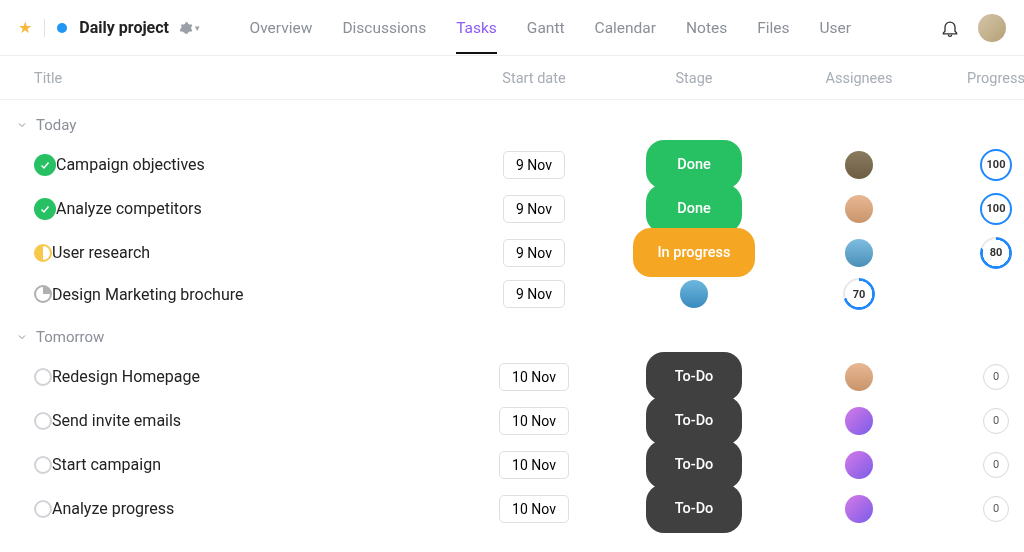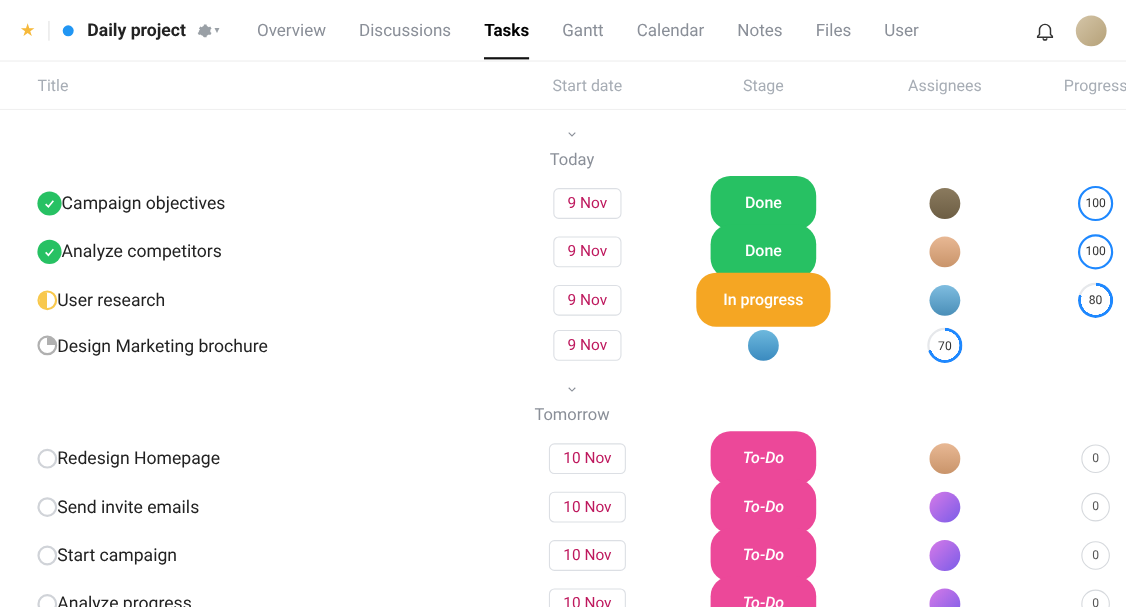--- a/index.html
+++ b/index.html
@@ -18,76 +18,75 @@
     padding: 0 18px;
     border-bottom: 1px solid #eee;
     gap: 10px;
   }
   .star { color: #f6b93b; font-size: 16px; cursor: pointer; }
   .vbar { width:1px; height:18px; background:#e2e2e2; margin:0 2px; }
   .dot { width:10px; height:10px; border-radius:50%; background:#2196f3; display:inline-block; }
   .proj-name { font-weight: 700; font-size: 16px; margin-left:2px; }
   .gear { color:#9aa0a6; font-size:14px; cursor:pointer; display:flex; align-items:center; gap:2px; }
   .gear svg { width:14px; height:14px; fill:#9aa0a6; }
-  .nav { display:flex; gap:30px; margin-left:24px; }
+  .nav { display:flex; gap:30px; margin-left:40px; }
   .nav-item { color:#8a8f98; font-size:15.5px; cursor:pointer; padding:16px 0; position:relative; }
-  .nav-item.active { color:#000000; font-weight:700; }
+  .nav-item.active { color:#8b5cf6; font-weight:400; }
   .nav-item.active::after { content:""; position:absolute; left:0; right:0; bottom:-1px; height:2px; background:#111; }
   .header-right { margin-left:auto; display:flex; align-items:center; gap:18px; }
   .bell { width:20px; height:20px; stroke:#333; fill:none; stroke-width:1.6; cursor:pointer; }
   .avatar-top { width:28px; height:28px; border-radius:50%; background:linear-gradient(135deg,#d4c5a8,#b5a178); cursor:pointer; }
   .col-headers {
     display:grid;
     grid-template-columns: 430px 140px 180px 150px 124px;
     padding: 14px 0 12px 34px;
     color:#a7adb5; font-size:14.5px;
     border-bottom:1px solid #f0f0f0;
   }
   .col-headers div:nth-child(2),
   .col-headers div:nth-child(3),
   .col-headers div:nth-child(4),
   .col-headers div:nth-child(5){ text-align:center; }
   .content { padding-top:4px; }
   .group-header {
     display:flex; align-items:center; gap:8px;
     color:#8a8f98; font-size:15px;
     padding:12px 0 6px 16px;
-    flex-direction:column;
   }
   .chev { width:12px; height:12px; stroke:#8a8f98; stroke-width:2; fill:none; cursor:pointer; }
   .row {
     display:grid;
     grid-template-columns: 430px 140px 180px 150px 124px;
     align-items:center;
     height:44px;
     padding-left:34px;
   }
   .title-cell { display:flex; align-items:center; }
   .status-circle { width:22px; height:22px; border-radius:50%; display:flex; align-items:center; justify-content:center; cursor:pointer; flex-shrink:0; }
   .status-done { background:#27c163; }
   .status-done svg { width:12px; height:12px; stroke:#fff; stroke-width:3; fill:none; }
   .status-half { background: linear-gradient(90deg,#f8c84c 50%, #fff 50%); border:2px solid #f8c84c; width:18px; height:18px; }
   .status-quarter { border:2px solid #b0b0b0; width:18px; height:18px; background: conic-gradient(#b0b0b0 0deg 90deg, #fff 90deg 360deg); }
   .status-empty { border:2px solid #d0d3d8; width:18px; height:18px; background:#fff; }
   .task-title { font-size:16px; color:#222; cursor:pointer; }
   .date-cell { display:flex; justify-content:center; }
-  .date-chip { border:1px solid #dcdfe4; border-radius:5px; padding:5px 12px; font-size:14px; color:#be185d; cursor:pointer; background:#fff; }
+  .date-chip { border:1px solid #dcdfe4; border-radius:5px; padding:5px 12px; font-size:14px; color:#000000; cursor:pointer; background:#fff; }
   .stage-cell { display:flex; justify-content:center; }
   .stage-pill { color:#fff; border-radius:18px; padding:16px 24px; font-size:14.5px; font-weight:500; min-width:96px; text-align:center; cursor:pointer; }
   .stage-done { background:#27c163; }
   .stage-progress { background:#f5a623; }
   .stage-hold { background:#8a8f98; }
-  .stage-todo { background:#ec4899;font-style:italic; }
+  .stage-todo { background:#404040; }
   .assign-cell { display:flex; justify-content:center; }
   .assignee { width:28px; height:28px; border-radius:50%; cursor:pointer; display:flex; align-items:center; justify-content:center; font-size:14px; }
   .progress-cell { display:flex; justify-content:center; }
   .progress-ring { width:32px; height:32px; position:relative; cursor:pointer; }
   .progress-ring .ring-bg { position:absolute; inset:0; border-radius:50%; border:2px solid #e6e8eb; }
   .progress-ring .ring-val { position:absolute; inset:0; border-radius:50%; }
-  .progress-ring .ring-txt { position:absolute; inset:0; display:flex; align-items:center; justify-content:center; font-size:11px; font-weight:400; color:#333; }
+  .progress-ring .ring-txt { position:absolute; inset:0; display:flex; align-items:center; justify-content:center; font-size:11px; font-weight:700; color:#333; }
   .ring-100 { border:2px solid #1e88ff; }
   .ring-80 { background: conic-gradient(#1e88ff 0deg 288deg, transparent 288deg 360deg); -webkit-mask: radial-gradient(circle, transparent 58%, #000 59%); mask: radial-gradient(circle, transparent 58%, #000 59%); }
   .ring-70 { background: conic-gradient(#1e88ff 0deg 252deg, transparent 252deg 360deg); -webkit-mask: radial-gradient(circle, transparent 58%, #000 59%); mask: radial-gradient(circle, transparent 58%, #000 59%); }
   .progress-zero { width:26px; height:26px; border-radius:50%; border:1.5px solid #d6d9dd; display:flex; align-items:center; justify-content:center; font-size:11px; color:#555; cursor:pointer; }
   .a1 { background:linear-gradient(180deg,#8a7a5e,#6d5e44); }
   .a2 { background:linear-gradient(180deg,#e8b894,#c9946a); }
   .a3 { background:linear-gradient(180deg,#7fbde0,#4a8fb8); }
   .a4 { background:linear-gradient(180deg,#6db8dd,#3a8abf); }
   .a5 { background:linear-gradient(135deg,#d67ae8,#7a5ce8); }
 </style>

